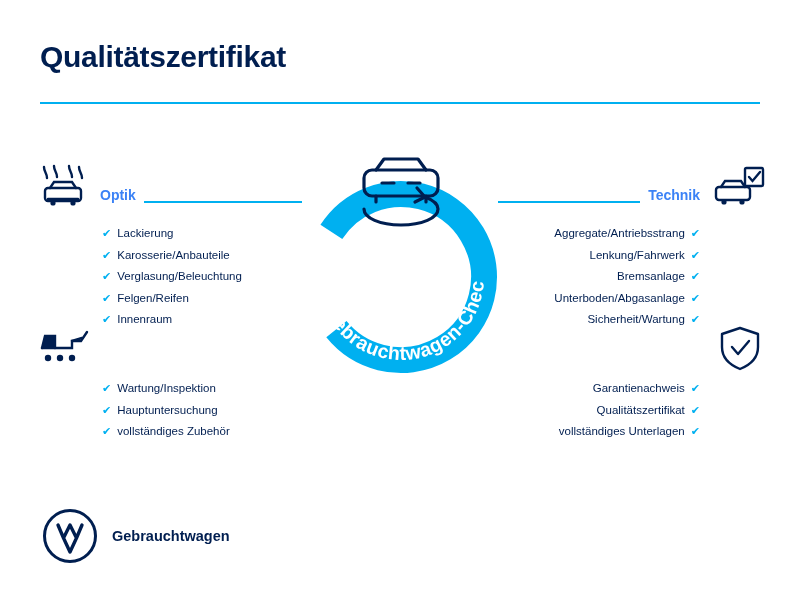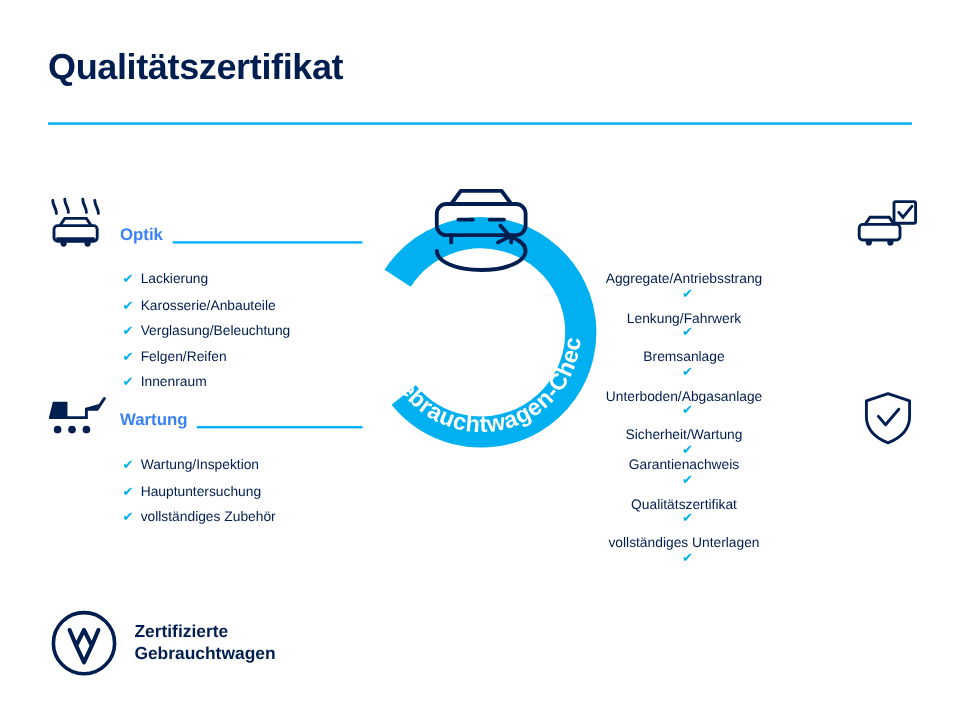--- a/index.html
+++ b/index.html
@@ -56,21 +56,21 @@
   .bullets .row {
     display: flex;
     align-items: center;
     font-size: 11.5px;
     color: #001e50;
     line-height: 1;
     margin-bottom: 10px;
     white-space: nowrap;
   }
   .bullets.left .row .check { color: #00b0f0; margin-right: 6px; font-size: 11px; }
-  .bullets.right .row { justify-content: flex-end; flex-direction: column; }
+  .bullets.right .row { justify-content: flex-end; }
   .bullets.right .row .check { color: #00b0f0; margin-left: 6px; font-size: 11px; }
 
   
   .icon { position: absolute; }
 
   
   .ring-wrap {
     position: absolute;
     left: 296px; top: 152px;
     width: 210px; height: 230px;
@@ -152,24 +152,20 @@
   <div class="icon" style="left:36px; top:318px;">
     <svg width="54" height="48" viewBox="0 0 54 48" fill="none" stroke="#001e50" stroke-width="2.4" stroke-linecap="round">
       <path d="M6 30 h30 v-7 h9 l6-9" fill="none"></path>
       <path d="M6 30 l3-12 h10 v12" fill="#001e50" stroke="#001e50"></path>
       <path d="M36 23 l10 -3"></path>
       <circle cx="12" cy="40" r="3.2" fill="#001e50" stroke="none"></circle>
       <circle cx="24" cy="40" r="3.2" fill="#001e50" stroke="none"></circle>
       <circle cx="36" cy="40" r="3.2" fill="#001e50" stroke="none"></circle>
     </svg>
   </div>
-  <div class="section-head left" style="left:100px; top:342px; width:202px;">
-    <span class="label">Wartung</span>
-    <span class="rule"></span>
-  </div>
   <div class="bullets left" style="left:102px; top:383px;">
     <div class="row">
         <span class="check">✔</span>
         <span>Wartung/Inspektion</span>
       </div>
     <div class="row">
         <span class="check">✔</span>
         <span>Hauptuntersuchung</span>
       </div>
     <div class="row">
@@ -181,20 +177,24 @@
   <div class="icon" style="left:712px; top:165px;">
     <svg width="54" height="48" viewBox="0 0 54 48" fill="none" stroke="#001e50" stroke-width="2.4" stroke-linecap="round">
       <rect x="4" y="22" width="34" height="13" rx="3"></rect>
       <path d="M9 22 l4-6 h16 l4 6"></path>
       <circle cx="12" cy="37" r="2.6" fill="#001e50" stroke="none"></circle>
       <circle cx="30" cy="37" r="2.6" fill="#001e50" stroke="none"></circle>
       <rect x="33" y="3" width="18" height="18" rx="1.5" fill="#ffffff"></rect>
       <path d="M37 12 l3.5 4 L48 7"></path>
     </svg>
   </div>
+  <div class="section-head right" style="left:498px; top:188px; width:202px;">
+    <span class="rule"></span>
+    <span class="label">Technik</span>
+  </div>
   <div class="bullets right" style="left:440px; top:228px; width:260px;">
     <div class="row">
         <span>Aggregate/Antriebsstrang</span>
         <span class="check">✔</span>
       </div>
     <div class="row">
         <span>Lenkung/Fahrwerk</span>
         <span class="check">✔</span>
       </div>
     <div class="row">
@@ -255,18 +255,17 @@
     </svg>
   </div>
 
   <div class="footer">
     <svg width="56" height="56" viewBox="0 0 56 56">
       <circle cx="28" cy="28" r="25.5" fill="none" stroke="#001e50" stroke-width="3"></circle>
       <path d="M16 17 l5.5 13 l6.5 -13 l6.5 13 l5.5 -13
                M21.5 30 l6.5 14 l6.5 -14" fill="none" stroke="#001e50" stroke-width="3.4" stroke-linecap="round" stroke-linejoin="round"></path>
     </svg>
     <div class="footer-text">
-      <div>Zertifizierte</div>
       <div>Gebrauchtwagen</div>
     </div>
   </div>
 
 </div>
 
 </body></html>

